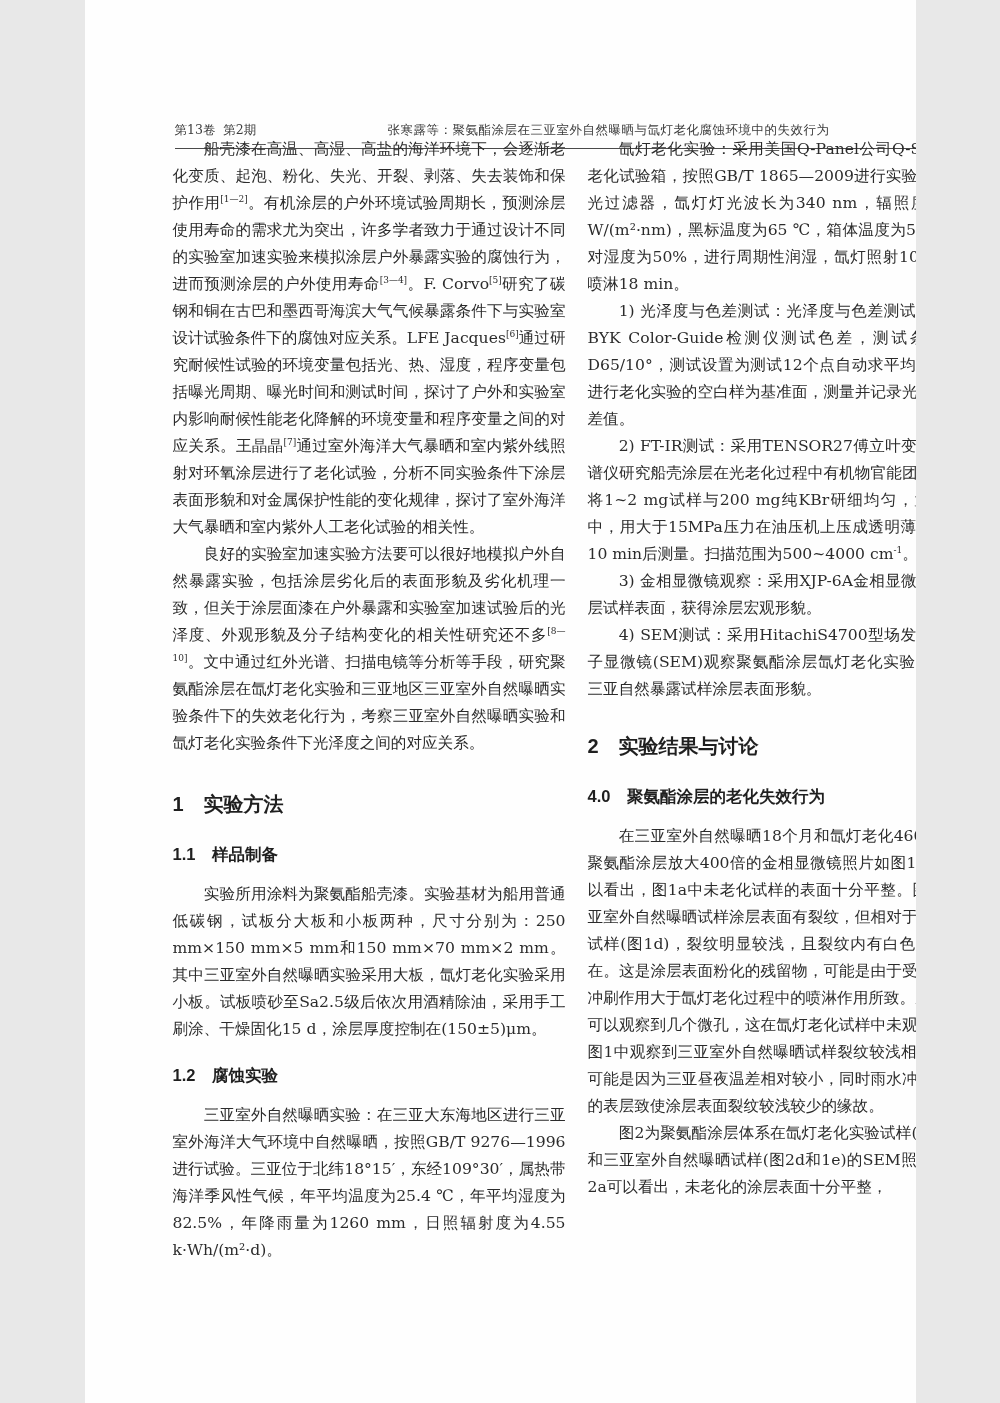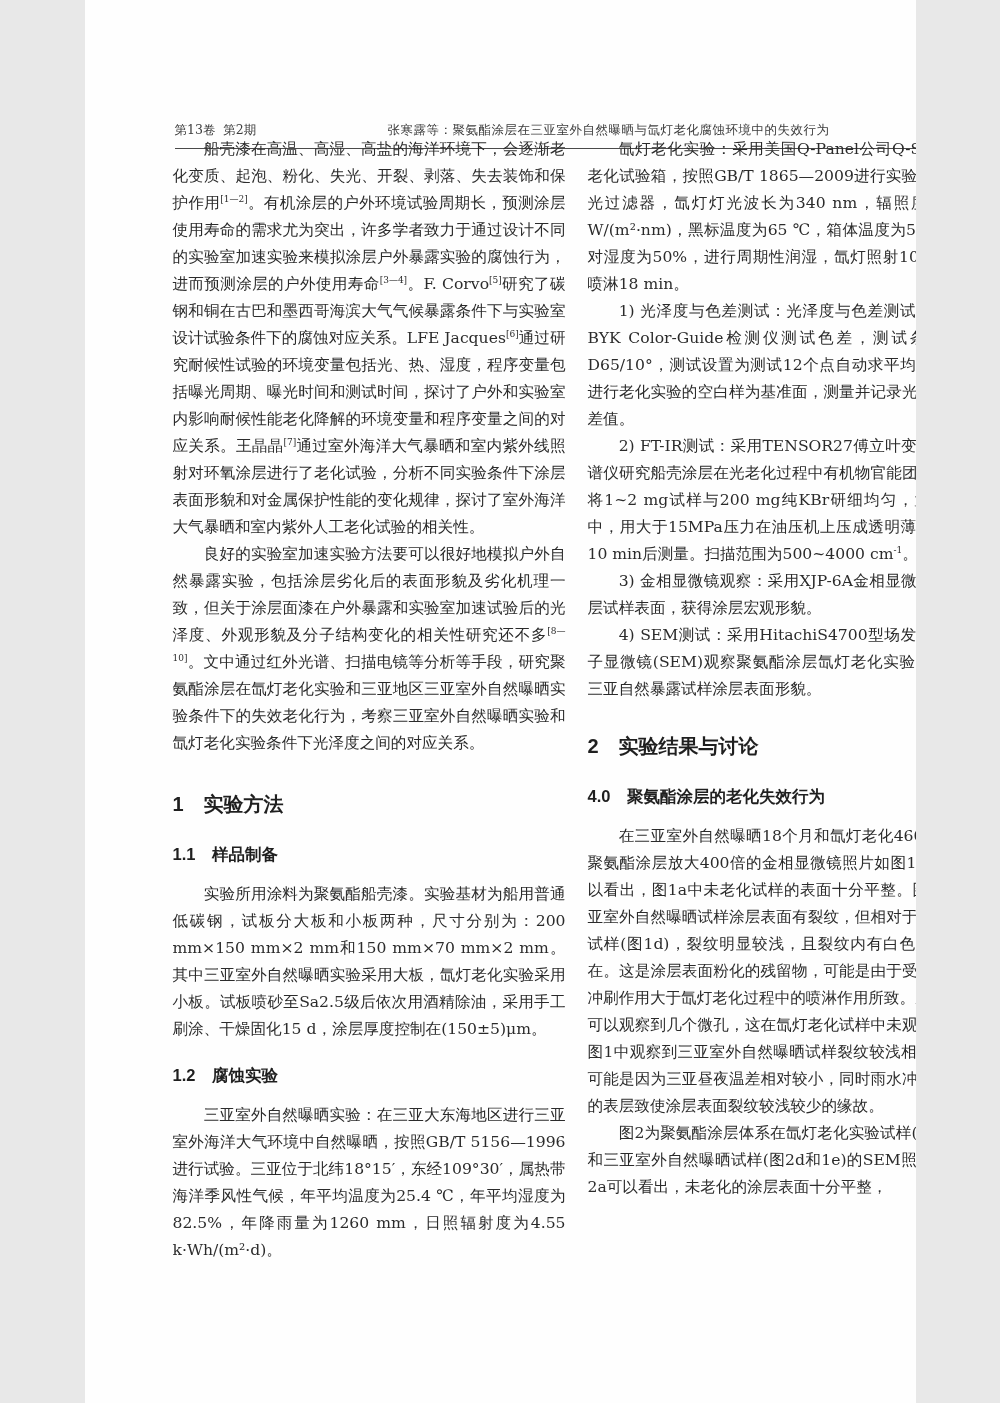--- a/index.html
+++ b/index.html
@@ -51,23 +51,23 @@
     <span class="pageno">· 59 ·</span>
   </div>
 
   <div class="columns">
 
     <div class="col">
       <p class="para">船壳漆在高温、高湿、高盐的海洋环境下，会逐渐老化变质、起泡、粉化、失光、开裂、剥落、失去装饰和保护作用<sup>[1—2]</sup>。有机涂层的户外环境试验周期长，预测涂层使用寿命的需求尤为突出，许多学者致力于通过设计不同的实验室加速实验来模拟涂层户外暴露实验的腐蚀行为，进而预测涂层的户外使用寿命<sup>[3—4]</sup>。F. Corvo<sup>[5]</sup>研究了碳钢和铜在古巴和墨西哥海滨大气气候暴露条件下与实验室设计试验条件下的腐蚀对应关系。LFE Jacques<sup>[6]</sup>通过研究耐候性试验的环境变量包括光、热、湿度，程序变量包括曝光周期、曝光时间和测试时间，探讨了户外和实验室内影响耐候性能老化降解的环境变量和程序变量之间的对应关系。王晶晶<sup>[7]</sup>通过室外海洋大气暴晒和室内紫外线照射对环氧涂层进行了老化试验，分析不同实验条件下涂层表面形貌和对金属保护性能的变化规律，探讨了室外海洋大气暴晒和室内紫外人工老化试验的相关性。</p>
       <p class="para">良好的实验室加速实验方法要可以很好地模拟户外自然暴露实验，包括涂层劣化后的表面形貌及劣化机理一致，但关于涂层面漆在户外暴露和实验室加速试验后的光泽度、外观形貌及分子结构变化的相关性研究还不多<sup>[8—10]</sup>。文中通过红外光谱、扫描电镜等分析等手段，研究聚氨酯涂层在氙灯老化实验和三亚地区三亚室外自然曝晒实验条件下的失效老化行为，考察三亚室外自然曝晒实验和氙灯老化实验条件下光泽度之间的对应关系。</p>
       <div class="h1">1　实验方法</div>
       <div class="h2">1.1　样品制备</div>
-      <p class="para">实验所用涂料为聚氨酯船壳漆。实验基材为船用普通低碳钢，试板分大板和小板两种，尺寸分别为：200 mm×150 mm×2 mm和150 mm×70 mm×2 mm。其中三亚室外自然曝晒实验采用大板，氙灯老化实验采用小板。试板喷砂至Sa2.5级后依次用酒精除油，采用手工刷涂、干燥固化15 d，涂层厚度控制在(150±5)μm。</p>
+      <p class="para">实验所用涂料为聚氨酯船壳漆。实验基材为船用普通低碳钢，试板分大板和小板两种，尺寸分别为：250 mm×150 mm×5 mm和150 mm×70 mm×2 mm。其中三亚室外自然曝晒实验采用大板，氙灯老化实验采用小板。试板喷砂至Sa2.5级后依次用酒精除油，采用手工刷涂、干燥固化15 d，涂层厚度控制在(150±5)μm。</p>
       <div class="h2">1.2　腐蚀实验</div>
-      <p class="para">三亚室外自然曝晒实验：在三亚大东海地区进行三亚室外海洋大气环境中自然曝晒，按照GB/T 5156—1996进行试验。三亚位于北纬18°15′，东经109°30′，属热带海洋季风性气候，年平均温度为25.4 ℃，年平均湿度为82.5%，年降雨量为1260 mm，日照辐射度为4.55 k·Wh/(m²·d)。</p>
+      <p class="para">三亚室外自然曝晒实验：在三亚大东海地区进行三亚室外海洋大气环境中自然曝晒，按照GB/T 9276—1996进行试验。三亚位于北纬18°15′，东经109°30′，属热带海洋季风性气候，年平均温度为25.4 ℃，年平均湿度为82.5%，年降雨量为1260 mm，日照辐射度为4.55 k·Wh/(m²·d)。</p>
     </div>
 
     <div class="col">
       <p class="para">氙灯老化实验：采用美国Q-Panel公司Q-SUN氙灯老化试验箱，按照GB/T 1865—2009进行实验。采用日光过滤器，氙灯灯光波长为340 nm，辐照度为0.35 W/(m²·nm)，黑标温度为65 ℃，箱体温度为50 ℃，相对湿度为50%，进行周期性润湿，氙灯照射102 min后喷淋18 min。</p>
       <p class="para">1) 光泽度与色差测试：光泽度与色差测试使用德国BYK Color-Guide检测仪测试色差，测试条件采用D65/10°，测试设置为测试12个点自动求平均值，以未进行老化实验的空白样为基准面，测量并记录光泽度与色差值。</p>
       <p class="para">2) FT-IR测试：采用TENSOR27傅立叶变换红外光谱仪研究船壳涂层在光老化过程中有机物官能团的变化。将1~2 mg试样与200 mg纯KBr研细均匀，置于模具中，用大于15MPa压力在油压机上压成透明薄片，压制10 min后测量。扫描范围为500~4000 cm<sup>-1</sup>。</p>
       <p class="para">3) 金相显微镜观察：采用XJP-6A金相显微镜观察涂层试样表面，获得涂层宏观形貌。</p>
       <p class="para">4) SEM测试：采用HitachiS4700型场发射扫描电子显微镜(SEM)观察聚氨酯涂层氙灯老化实验试样以及三亚自然暴露试样涂层表面形貌。</p>
       <div class="h1 first-right">2　实验结果与讨论</div>
       <div class="h2">4.0　聚氨酯涂层的老化失效行为</div>

